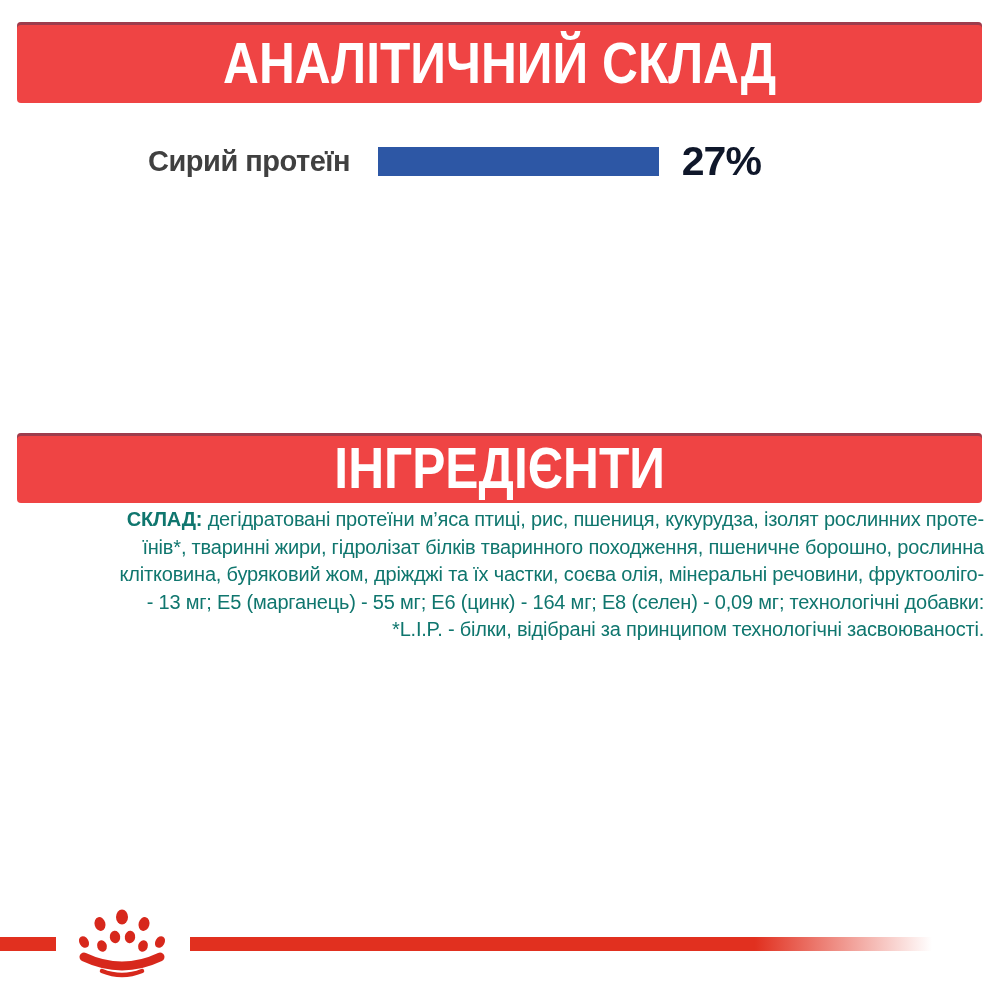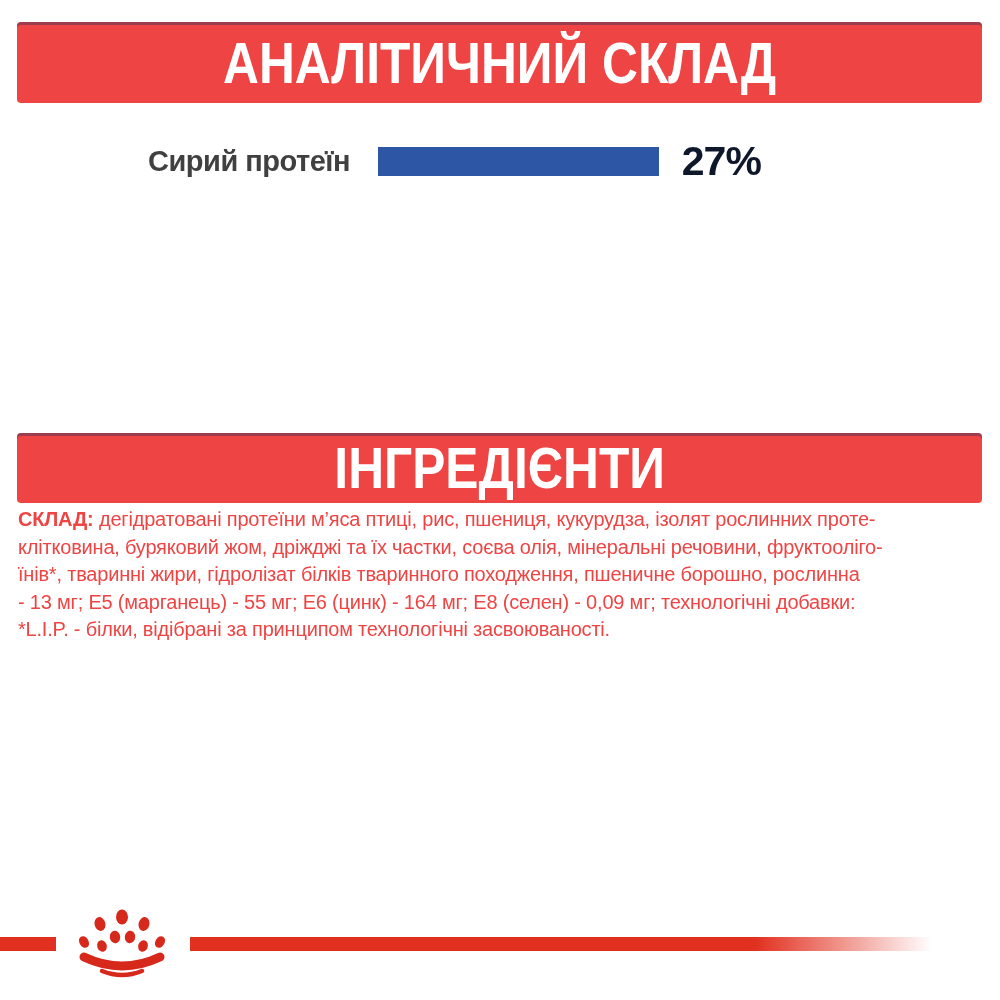--- a/index.html
+++ b/index.html
@@ -23,21 +23,21 @@
   .crow.r2{margin-bottom:31px;}
   .crow.r3{margin-bottom:12px;}
   .crow.r4{height:56px;}
   .clabel{width:330px;text-align:right;font-weight:700;font-size:29px;line-height:30px;
           color:#404040;letter-spacing:-0.5px;flex:0 0 330px;}
   .crow.r4 .clabel{font-size:26px;line-height:27px;}
   .cbar{height:29px;background:#2d57a5;margin-left:28px;flex:0 0 auto;}
   .cvalue{margin-left:23px;font-weight:700;font-size:41px;color:#0f172a;letter-spacing:-1px;white-space:nowrap;}
 
   
-  .ingredients{position:absolute;top:506px;left:18px;right:16px;color:#ef4444;}
+  .ingredients{position:absolute;top:506px;left:18px;right:16px;color:#0f766e;text-align:right;}
   .iline{font-size:20px;line-height:27.5px;white-space:nowrap;letter-spacing:-0.2px;}
   .iline .b{font-weight:700;}
 
   
   .stripe{position:absolute;top:937px;left:0;width:932px;height:14px;
           background:linear-gradient(to right,#e1301f 0%,#e1301f 81%,rgba(225,48,31,0) 100%);}
   .logo-box{position:absolute;left:56px;top:900px;width:134px;height:84px;background:#ffffff;
             display:flex;align-items:center;justify-content:center;}
 </style>
 </head>
@@ -61,22 +61,22 @@
 
 
   </div>
 
   <div class="banner b2">
     <span class="title">ІНГРЕДІЄНТИ</span>
   </div>
 
   <div class="ingredients">
     <div class="iline"><span class="b">СКЛАД:</span><span> дегідратовані протеїни м’яса птиці, рис, пшениця, кукурудза, ізолят рослинних проте-</span></div>
+    <div class="iline"><span>їнів*, тваринні жири, гідролізат білків тваринного походження, пшеничне борошно, рослинна</span></div>
     <div class="iline"><span>клітковина, буряковий жом, дріжджі та їх частки, соєва олія, мінеральні речовини, фруктооліго-</span></div>
-    <div class="iline"><span>їнів*, тваринні жири, гідролізат білків тваринного походження, пшеничне борошно, рослинна</span></div>
     <div class="iline"><span>- 13 мг; E5 (марганець) - 55 мг; E6 (цинк) - 164 мг; E8 (селен) - 0,09 мг; технологічні добавки:</span></div>
     <div class="iline"><span>*L.I.P. - білки, відібрані за принципом технологічні засвоюваності.</span></div>
   </div>
 
   <div class="stripe"></div>
   <div class="logo-box">
     <svg width="112" height="80" viewBox="0 0 100 80">
       <g fill="#d7281c" stroke="none">
         <ellipse cx="11" cy="40" rx="4.6" ry="6.2" transform="rotate(-30 11 40)"></ellipse>
         <ellipse cx="27" cy="22" rx="5.4" ry="7" transform="rotate(-15 27 22)"></ellipse>

